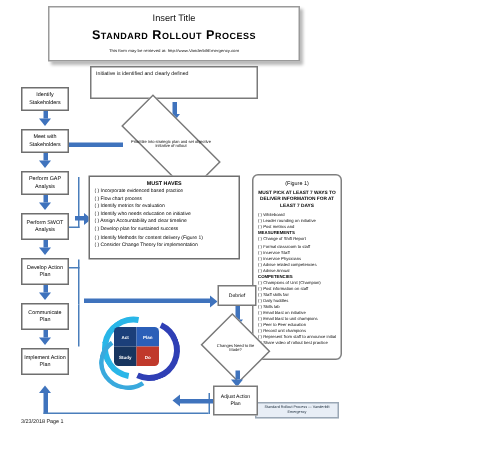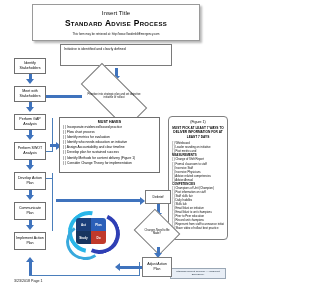--- a/index.html
+++ b/index.html
@@ -95,21 +95,21 @@
 
   .footer{position:absolute;left:14px;top:279px;font-size:3.6px;color:#111;}
 </style>
 </head>
 <body>
 
 <div class="page">
 
   <div class="hdr">
     <div class="hdr-sub">Insert Title</div>
-    <div class="hdr-title">Standard Advise Process</div>
+    <div class="hdr-title">Standard Rollout Process</div>
     <div class="hdr-url">This form may be retrieved at:  http://www.VanderbiltEmergency.com</div>
   </div>
 
   <div class="initiative">
     <span>Initiative is identified and clearly defined</span>
   </div>
 
   <div class="ar v" style="left:114.5px;top:68px;height:8px;"></div>
   <div class="arhead hd-down" style="left:112px;top:76px;"></div>
 

